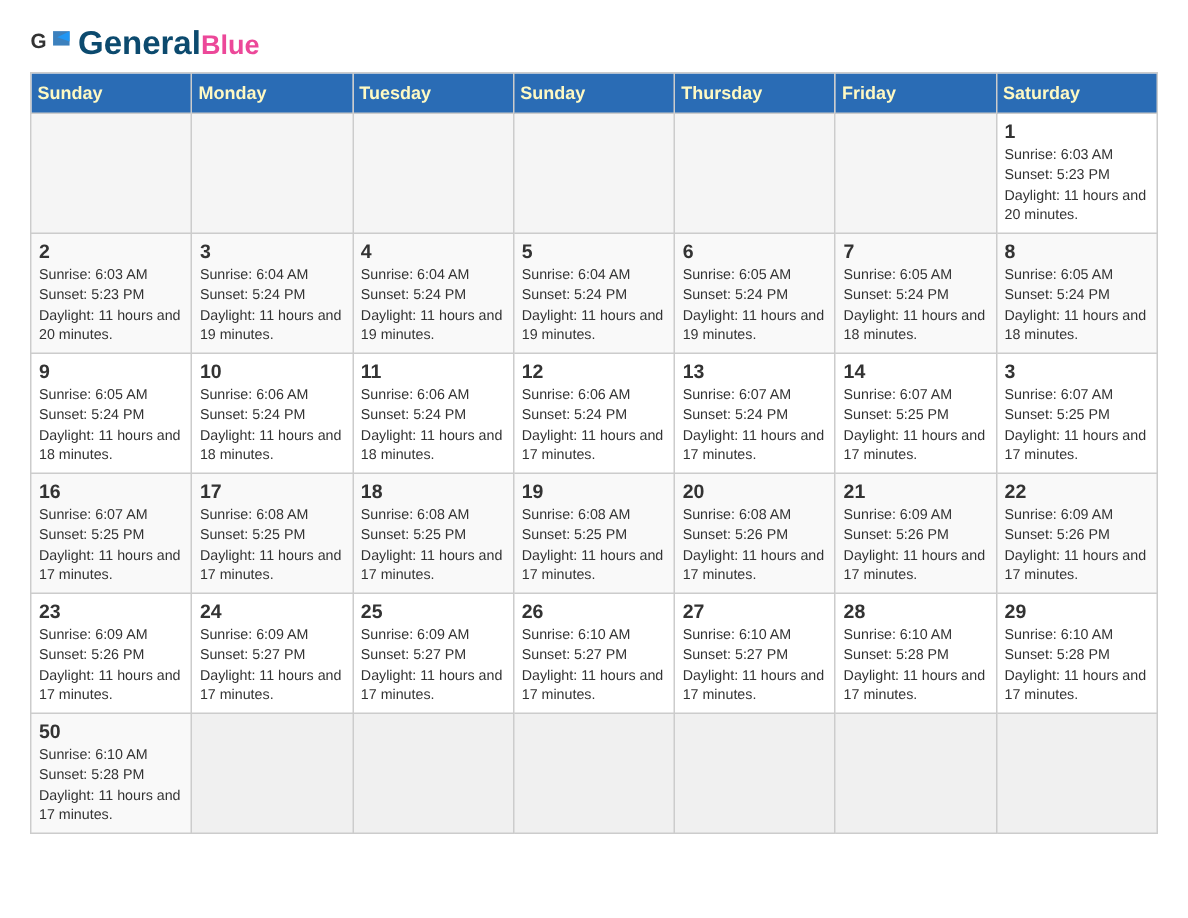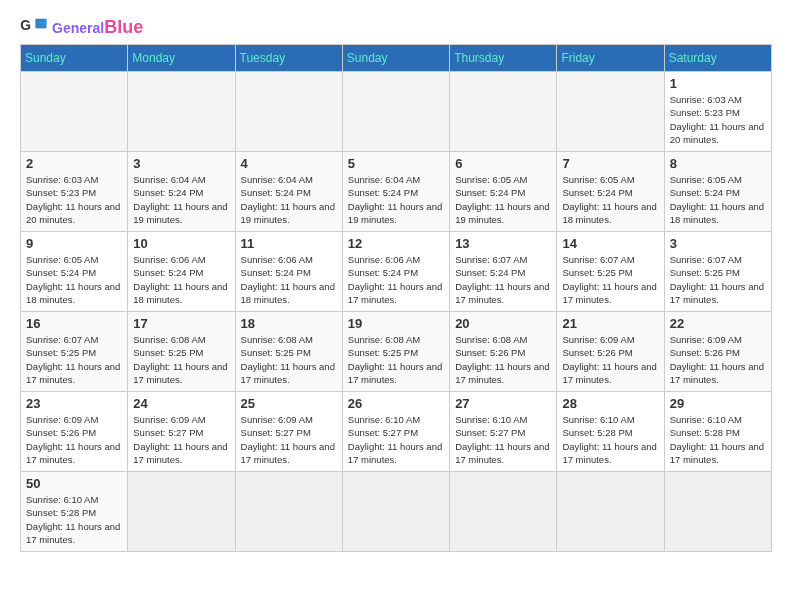--- a/index.html
+++ b/index.html
@@ -37,23 +37,23 @@
       font-size: 15px;
       color: #555;
     }
     table {
       width: 100%;
       border-collapse: collapse;
       table-layout: fixed;
     }
     thead tr th {
       background-color: #2a6cb5;
-      color: #5eead4;
+      color: #fef9c3;
       font-size: 12px;
-      font-weight: normal;
+      font-weight: bold;
       padding: 6px 4px;
       text-align: left;
       border: 1px solid #ccc;
     }
     tbody tr td {
       border: 1px solid #ccc;
       vertical-align: top;
       padding: 4px 5px;
       font-size: 10px;
       color: #333;
@@ -85,21 +85,21 @@
 <body>
 
 <div class="header-area">
   <div class="logo">
     <svg class="logo-icon" viewBox="0 0 40 32">
       <text x="0" y="20" font-size="20" font-weight="bold" fill="#333">G</text>
       <polygon points="22,4 38,4 38,18 22,18" fill="#1a6ab1" opacity="0.85"></polygon>
       <polygon points="26,10 38,4 38,14" fill="#2196f3"></polygon>
     </svg>
     <div>
-      <span style="font-size:14px;font-weight:bold;color:#8b5cf6;">General</span><span style="font-size:18px;font-weight:bold;color:#ec4899;">Blue</span>
+      <span style="font-size:22px;font-weight:bold;color:#0c4a6e;">General</span><span style="font-size:18px;font-weight:bold;color:#ec4899;">Blue</span>
     </div>
   </div>
   <div class="title-area">
     <div class="main-title"></div>
     <div class="subtitle"></div>
   </div>
 </div>
 
 <table>
   <thead>

